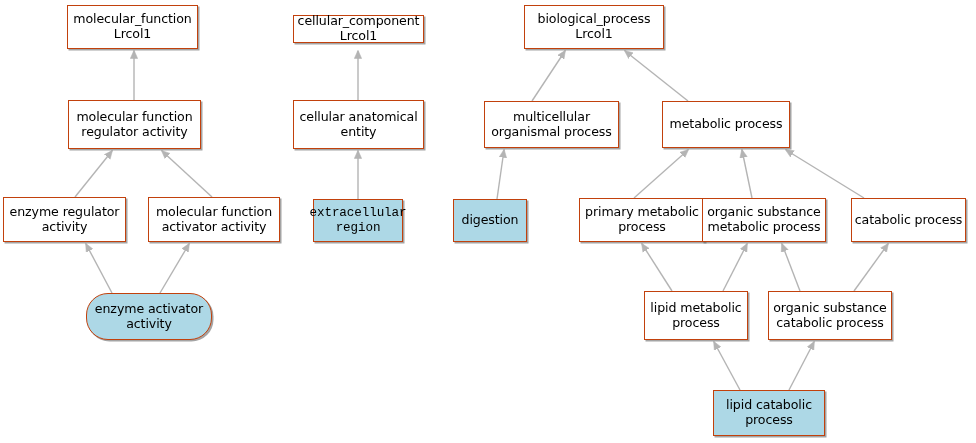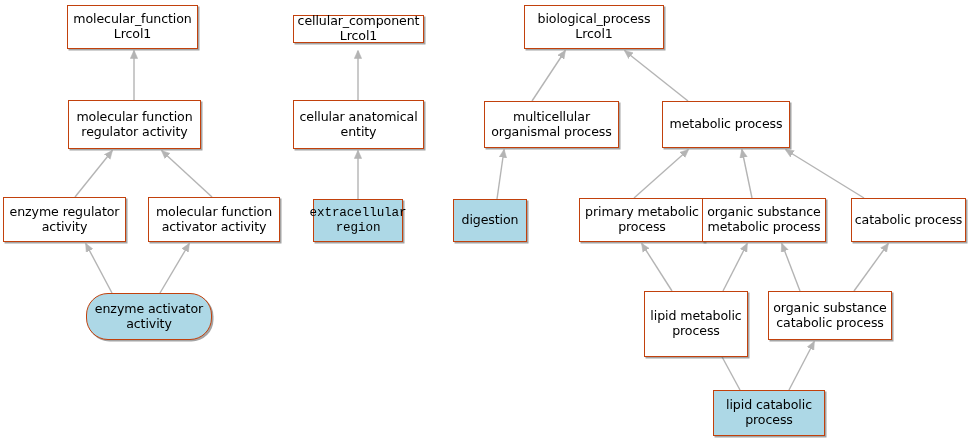--- a/index.html
+++ b/index.html
@@ -130,21 +130,21 @@
         <span class="label">organic substance
 metabolic process</span>
       </div>
       <div class="go-node" style="left: 851px; top: 198px; width: 115px; height: 44px;">
         <span class="label">catabolic process</span>
       </div>
       <div class="go-node highlight" style="left: 86px; top: 293px; width: 126px; height: 47px; border-radius: 22px;">
         <span class="label">enzyme activator
 activity</span>
       </div>
-      <div class="go-node" style="left: 644px; top: 291px; width: 104px; height: 66px;">
+      <div class="go-node" style="left: 644px; top: 291px; width: 104px; height: 49px;">
         <span class="label">lipid metabolic
 process</span>
       </div>
       <div class="go-node" style="left: 768px; top: 291px; width: 124px; height: 49px;">
         <span class="label">organic substance
 catabolic process</span>
       </div>
       <div class="go-node highlight" style="left: 713px; top: 390px; width: 112px; height: 46px;">
         <span class="label">lipid catabolic
 process</span>

